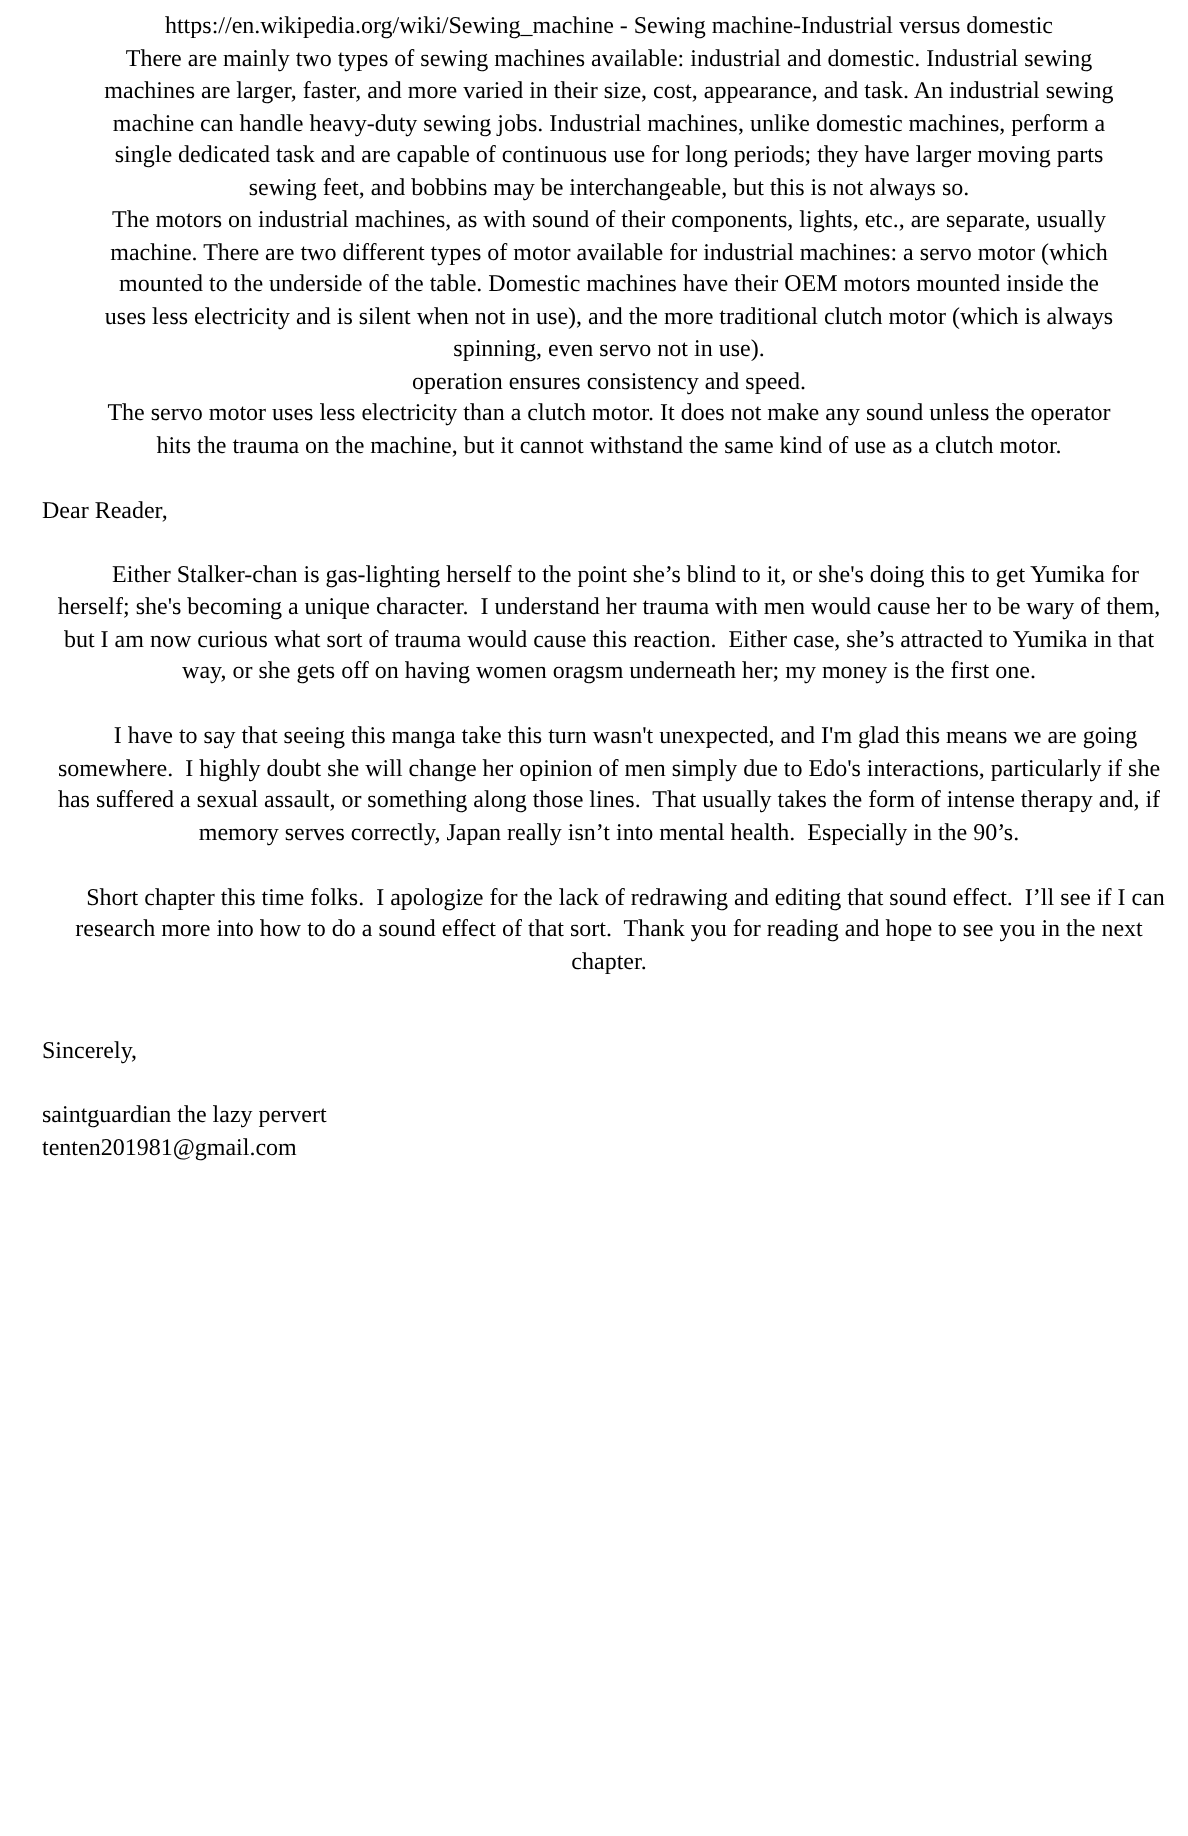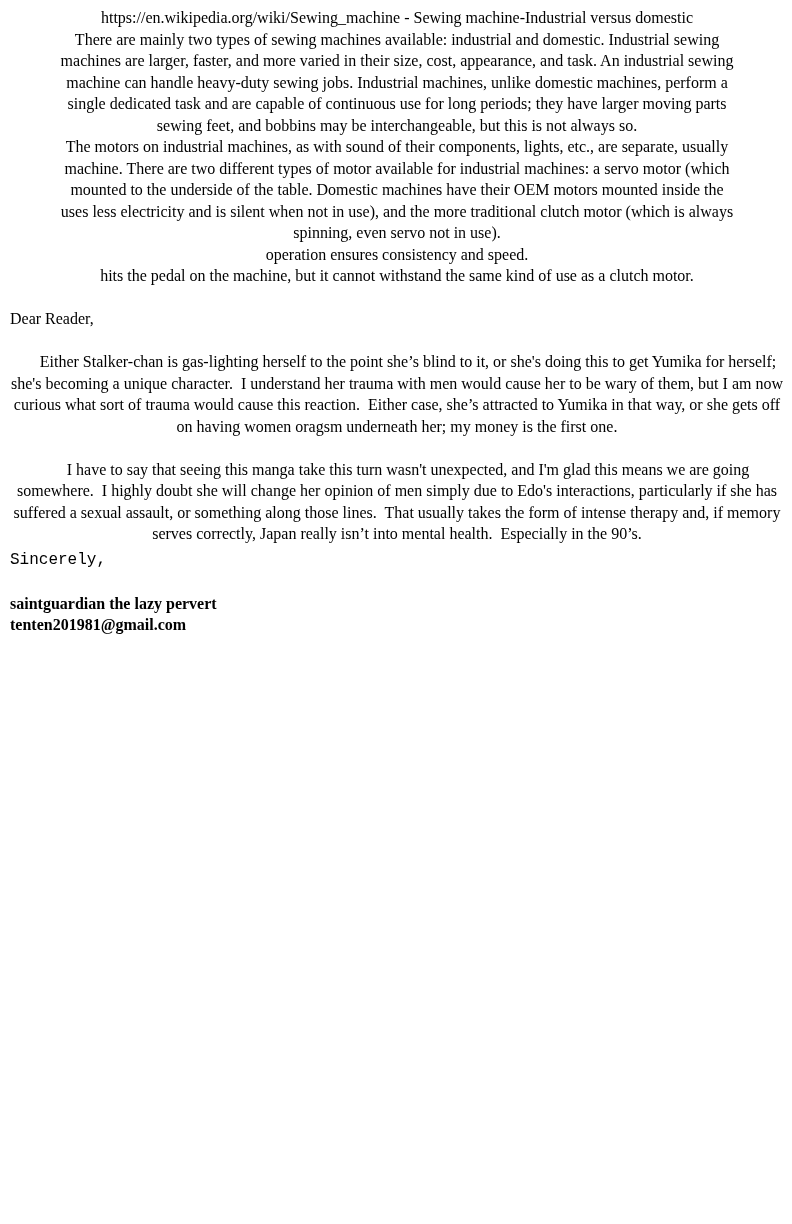--- a/index.html
+++ b/index.html
@@ -9,35 +9,35 @@
     background: #ffffff;
     color: #000000;
     font-family: "Liberation Serif", "DejaVu Serif", serif;
     font-size: 16px;
     line-height: 21.5px;
   }
   .page {
     box-sizing: border-box;
     width: 792px;
     height: 1224px;
-    padding: 7px 8px 0 10px;
+    padding: 7px 8px 0 28px;
     overflow: hidden;
   }
   .wiki { text-align: center; }
   .wiki-line { white-space: nowrap; }
   .letter { text-align: left; }
   .salutation { margin-top: 21.5px; }
   .letter-par {
     margin: 21.5px 0 0 0;
     text-indent: 22px;
     white-space: pre-wrap;
     text-align: center;
   }
-  .closing { margin-top: 5px; font-family: Liberation Mono, monospace; }
-  .signature { margin-top: 21.5px; font-weight: bold; }
+  .closing { margin-top: 38px; }
+  .signature { margin-top: 21.5px; }
 </style>
 </head>
 <body>
 
 <main class="page">
 
   <section class="wiki">
     <div class="wiki-line">https://en.wikipedia.org/wiki/Sewing_machine - Sewing machine-Industrial versus domestic</div>
     <div>
 
@@ -76,36 +76,38 @@
           <div>
 
 
               <div class="wiki-line">operation ensures consistency and speed.</div>
             </div>
         </div>
 
         <div>
           <div>
 
+              <div class="wiki-line">The servo motor uses less electricity than a clutch motor. It does not make any sound unless the operator</div>
 
-              <div class="wiki-line">hits the pedal on the machine, but it cannot withstand the same kind of use as a clutch motor.</div>
+              <div class="wiki-line">hits the trauma on the machine, but it cannot withstand the same kind of use as a clutch motor.</div>
             </div>
         </div>
       </div>
   </section>
 
   <section class="letter">
     <div class="salutation">Dear Reader,</div>
 
     <div>
 
         <p class="letter-par">Either Stalker-chan is gas-lighting herself to the point she’s blind to it, or she's doing this to get Yumika for herself; she's becoming a unique character.  I understand her trauma with men would cause her to be wary of them, but I am now curious what sort of trauma would cause this reaction.  Either case, she’s attracted to Yumika in that way, or she gets off on having women oragsm underneath her; my money is the first one.</p>
 
         <p class="letter-par">I have to say that seeing this manga take this turn wasn't unexpected, and I'm glad this means we are going somewhere.  I highly doubt she will change her opinion of men simply due to Edo's interactions, particularly if she has suffered a sexual assault, or something along those lines.  That usually takes the form of intense therapy and, if memory serves correctly, Japan really isn’t into mental health.  Especially in the 90’s.</p>
 
+        <p class="letter-par">Short chapter this time folks.  I apologize for the lack of redrawing and editing that sound effect.  I’ll see if I can research more into how to do a sound effect of that sort.  Thank you for reading and hope to see you in the next chapter.</p>
       </div>
 
     <div class="closing">Sincerely,</div>
 
     <div class="signature">
 
         <div>saintguardian the lazy pervert</div>
 
         <div>tenten201981@gmail.com</div>
       </div>

